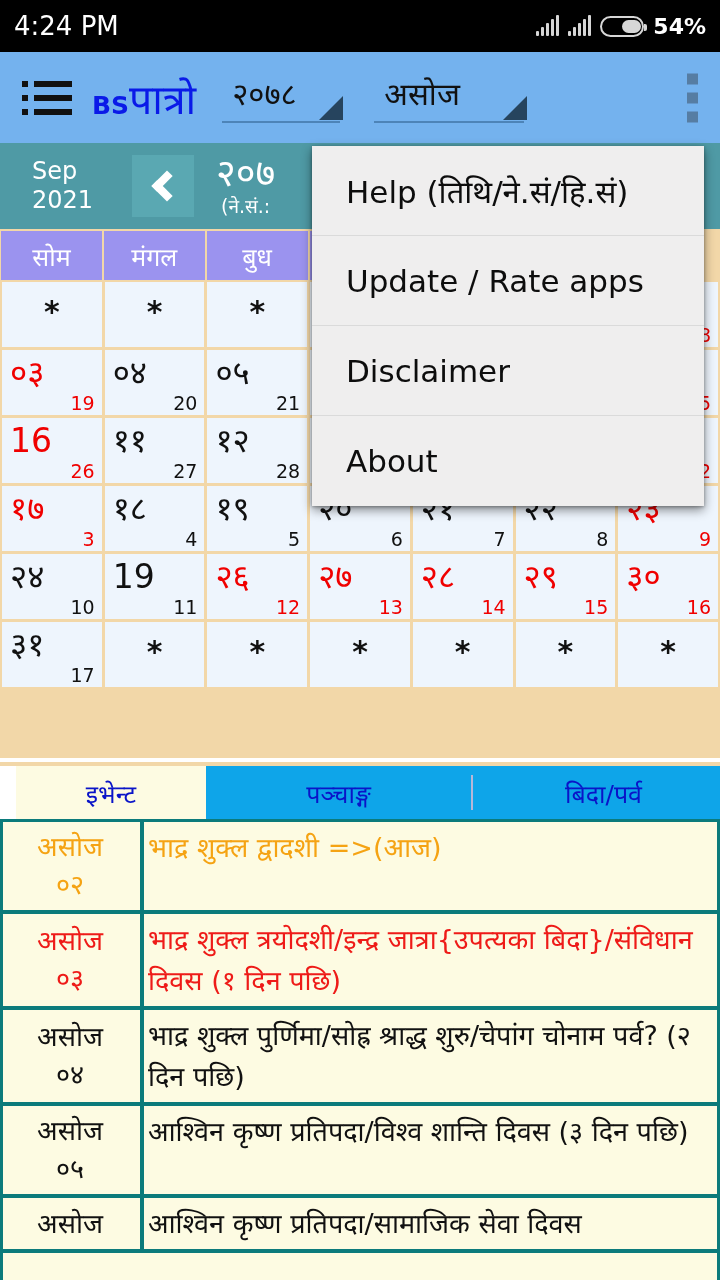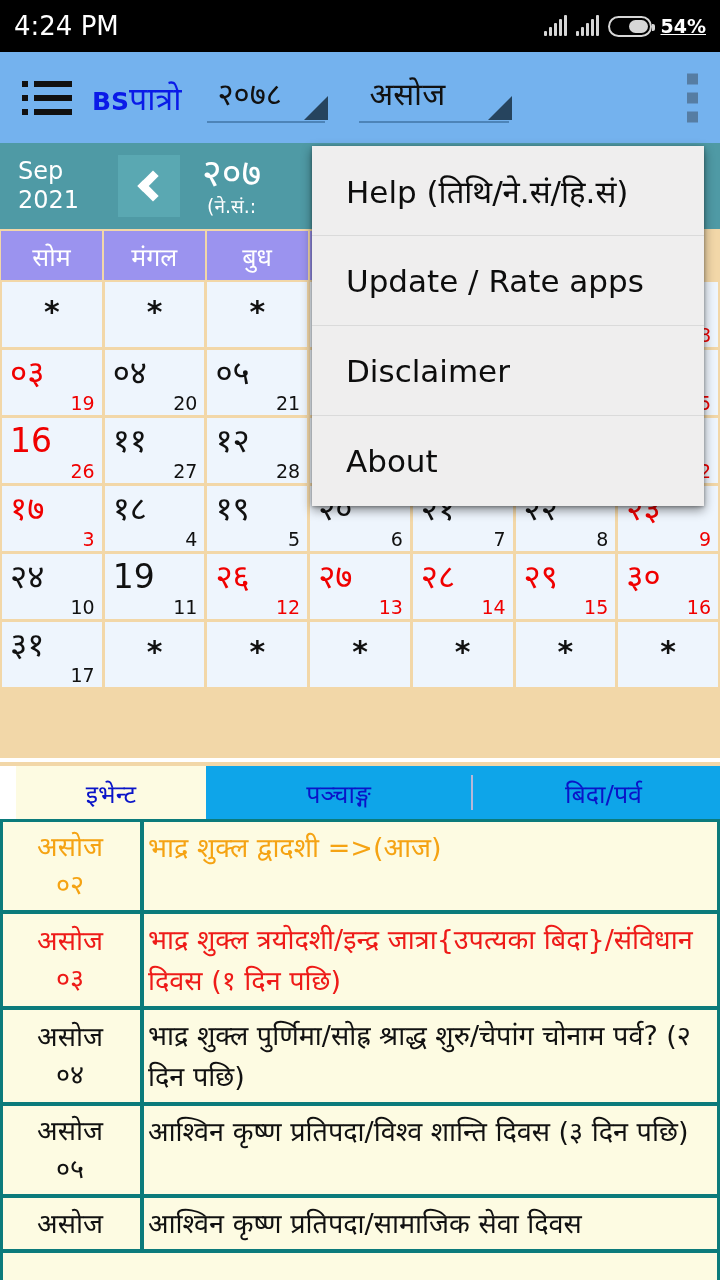--- a/index.html
+++ b/index.html
@@ -30,36 +30,36 @@
   .batt {
     width: 44px; height: 21px; border: 2px solid #d6d6d6; border-radius: 11px;
     position: relative; display: flex; align-items: center;
   }
   .batt::after {
     content:""; position:absolute; right:-5px; top:6px; width:3px; height:7px;
     background:#d6d6d6; border-radius:0 2px 2px 0;
   }
   .batt em { display:block; height: 13px; width: 48%; background:#d6d6d6;
              border-radius: 7px; margin-left: 48%; }
-  .sb-pct { font-size: 19px; font-weight: bold; text-decoration: underline; }
+  .sb-pct { font-size: 22px; font-weight: bold; }
 
   
   .appbar {
     position: absolute; top: 52px; left: 0; width: 720px; height: 91px;
     background: #74b2ee;
     display: flex; align-items: center;
   }
   .hamb { width: 58px; height: 40px; margin-left: 22px;
           display:flex; flex-direction:column; justify-content:space-between; padding: 3px 0;}
   .hamb span { display:flex; align-items:center; gap:6px; }
   .hamb span b { display:block; width:6px; height:6px; background:#111; }
   .hamb span u { display:block; height:6px; background:#111; width:38px; text-decoration:none;}
   .brand { margin-left: 12px; color:#0a1ae8; font-size: 34px; white-space: nowrap;}
   .brand .bs { font-size: 25px; font-weight: bold; }
-  .brand .np { font-size: 32px; }
+  .brand .np { font-size: 41px; }
 
   .spinner { position: relative; margin-left: 26px; min-width: 118px; }
   .spinner .val { font-size: 31px; color:#111; padding: 0 4px 7px 10px; display:block; }
   .spinner .rule { height: 2px; background: #2e5f8c; opacity: .55; }
   .spinner .caret {
     position: absolute; right: -3px; bottom: 3px;
     width: 0; height: 0; border-left: 24px solid transparent;
     border-bottom: 24px solid #26445e;
   }
   .spinner.month { min-width: 150px; margin-left: 34px; }
@@ -68,21 +68,21 @@
            display:flex; flex-direction:column; gap:8px; }
   .kebab b { display:block; width: 11px; height: 11px; background:#567da3; }
 
   
   .calhead {
     position: absolute; top: 143px; left: 0; width: 720px; height: 86px;
     background: #4f9aa5; color:#ffffff;
     display: flex; align-items: center;
   }
   .calhead .gmon {
-    font-size: 24px; line-height: 29px; margin-left: 18px; width: 92px;
+    font-size: 24px; line-height: 29px; margin-left: 32px; width: 92px;
   }
   .prevbtn {
     width: 62px; height: 62px; background: #5aa8b2; margin-left: 8px;
     display:flex; align-items:center; justify-content:center;
   }
   .prevbtn .chev {
     width: 22px; height: 22px; border-left: 8px solid #ffffff;
     border-bottom: 8px solid #ffffff; transform: rotate(45deg); margin-left: 8px;
   }
   .calhead .bsyr { margin-left: 22px; text-align:center; }

